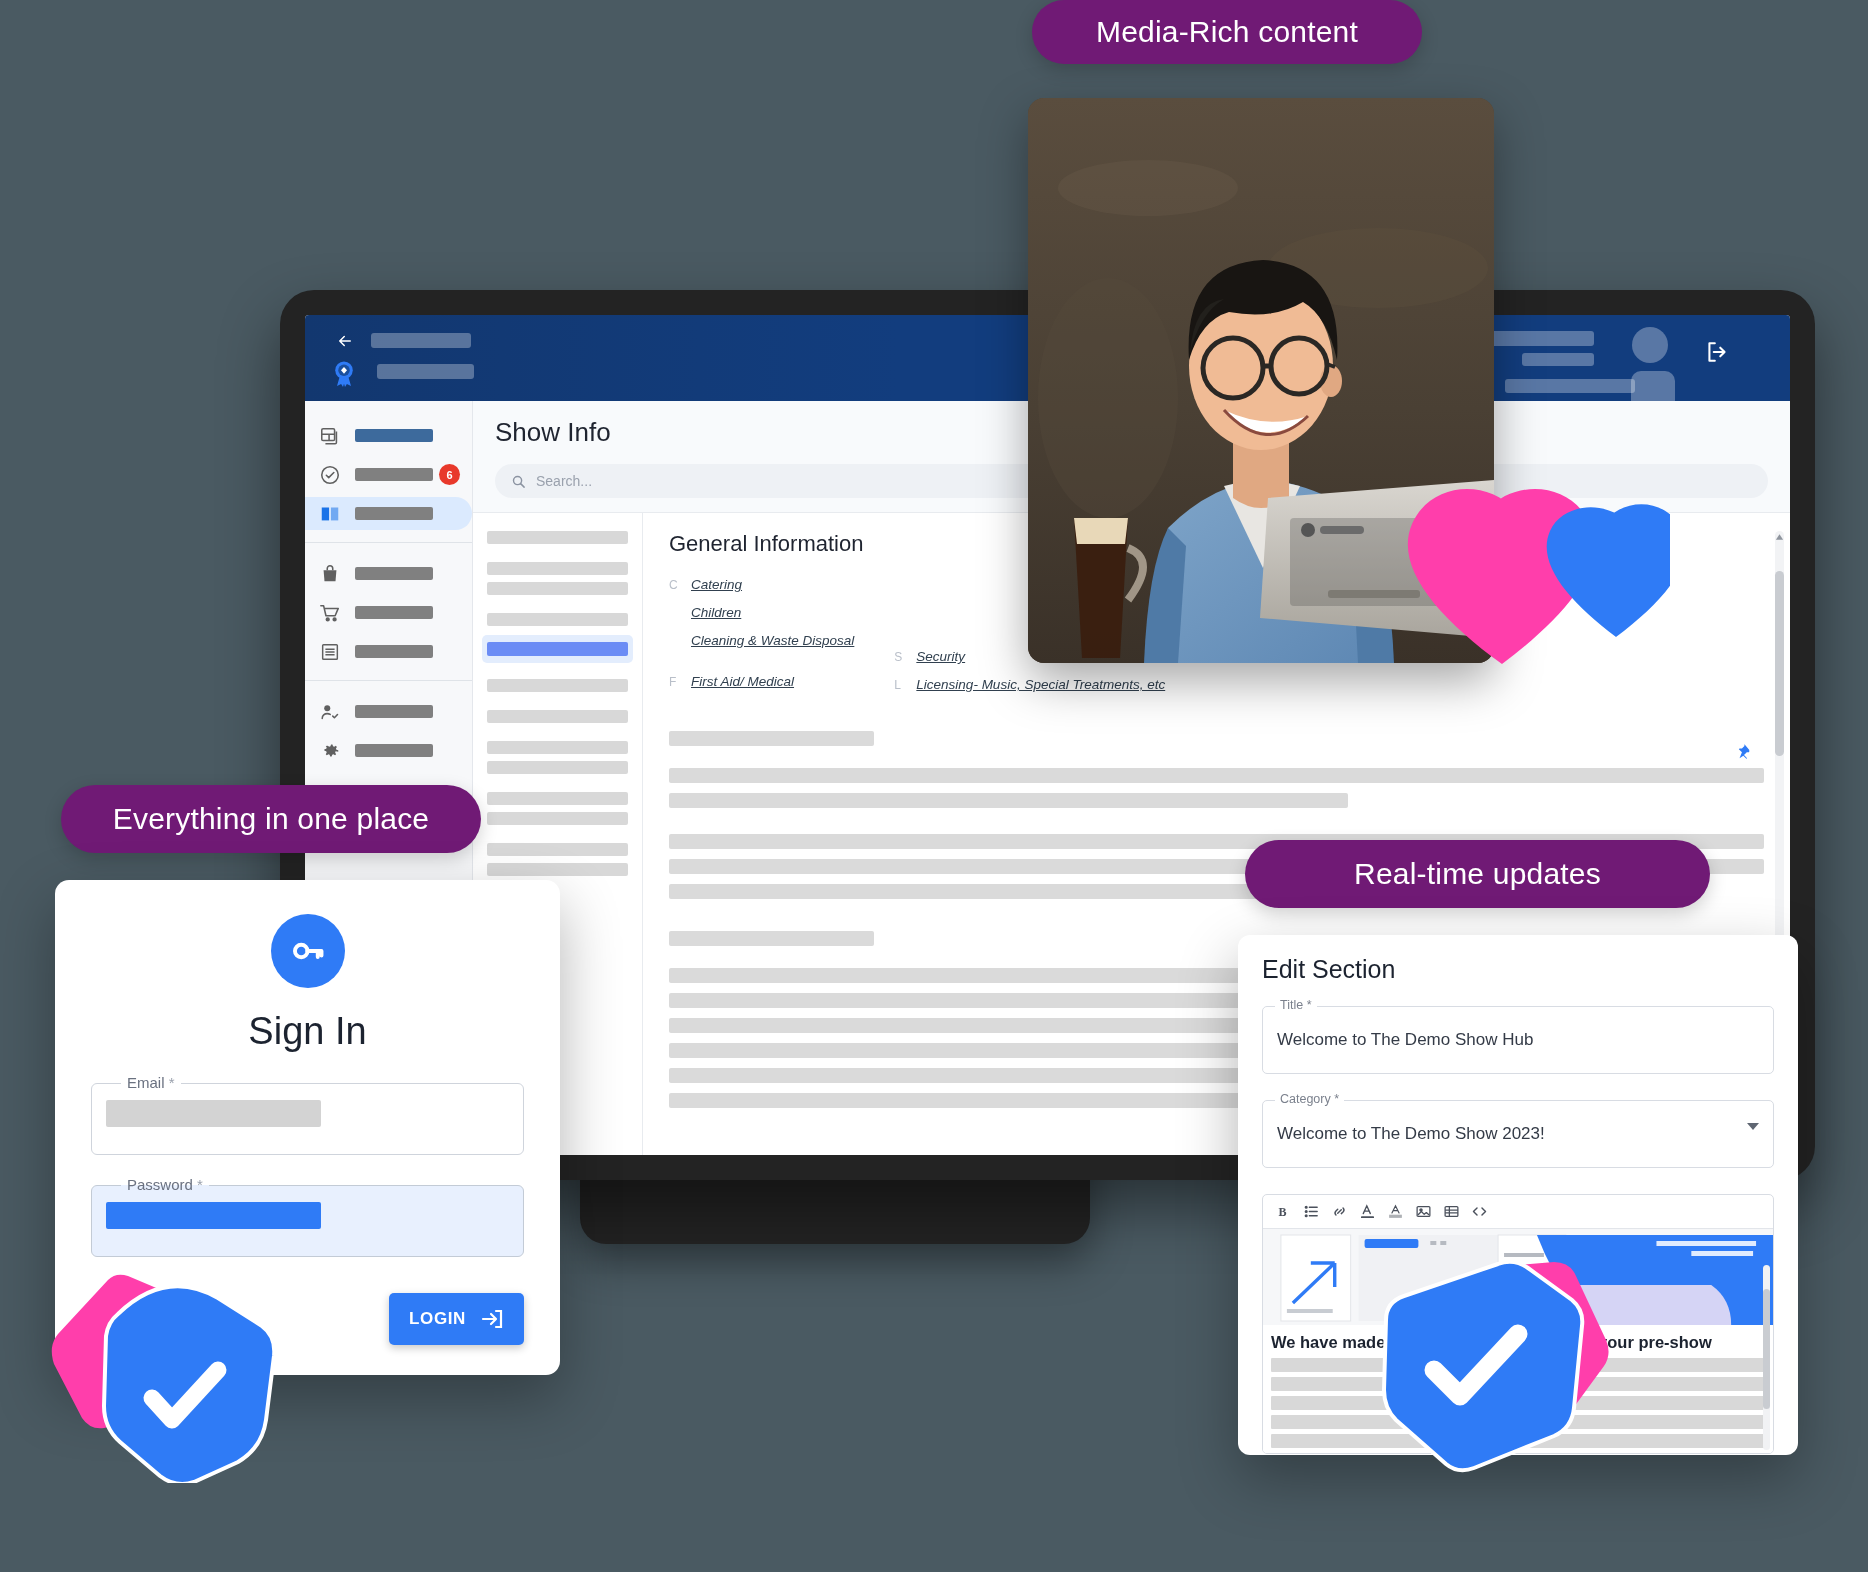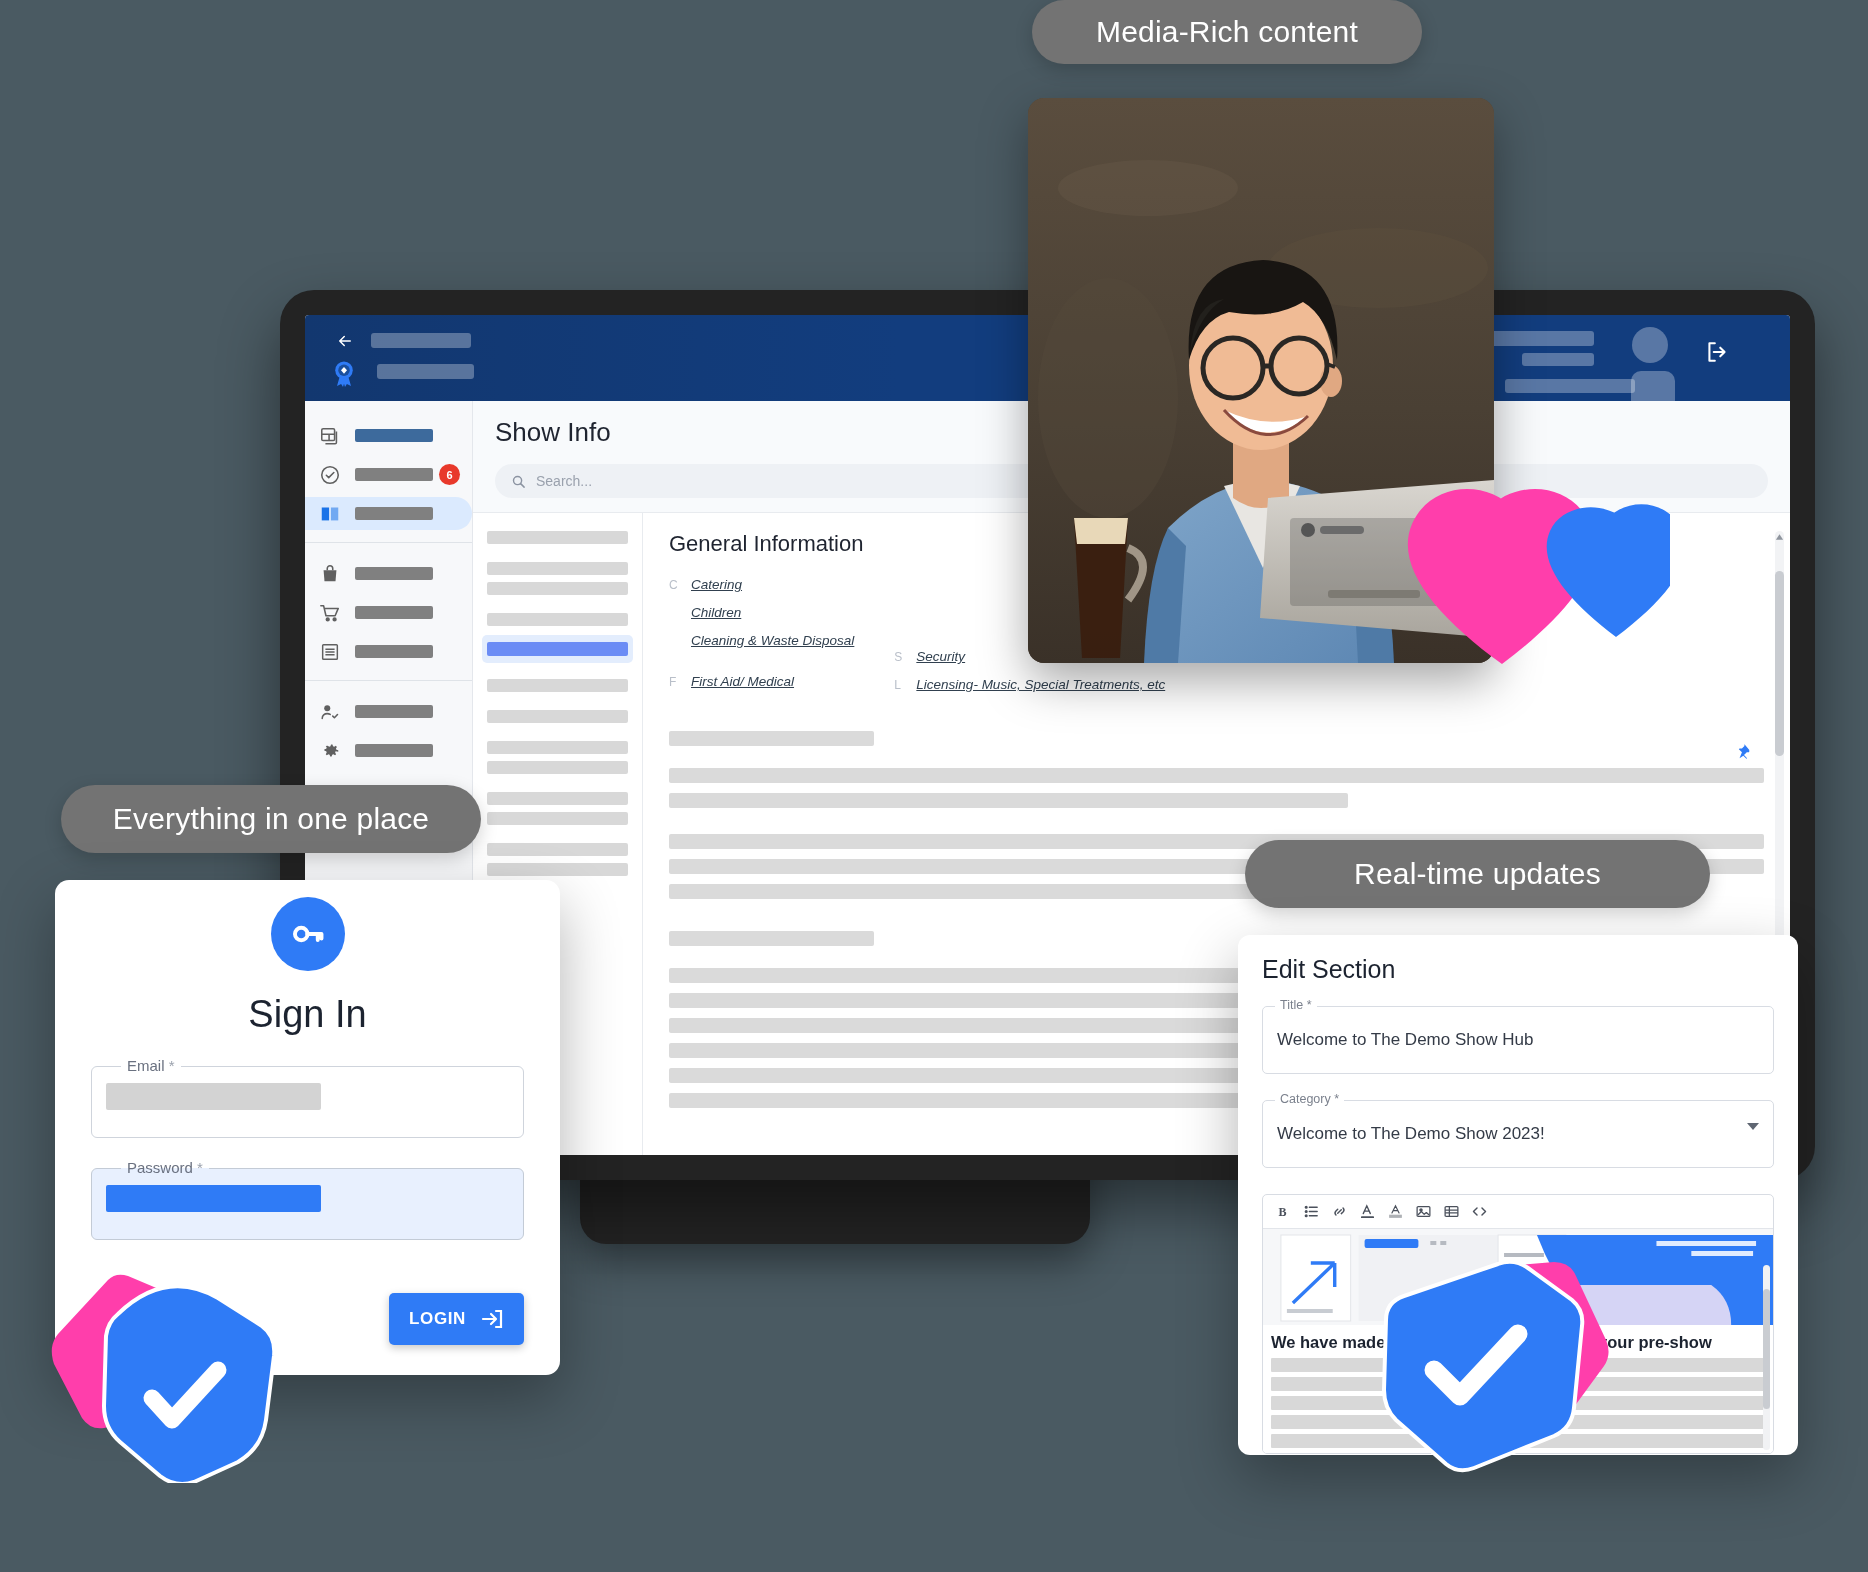--- a/index.html
+++ b/index.html
@@ -7,21 +7,21 @@
     width: 1868px; height: 1572px;
     background: #4a5a62;
     font-family: "Liberation Sans", sans-serif;
     overflow: hidden;
   }
   #stage { position: relative; width: 1868px; height: 1572px; background: #4a5a62; }
 
   
   .pill {
     position: absolute;
-    background: #737373;
+    background: #701a75;
     color: #ffffff;
     border-radius: 999px;
     display: flex; align-items: center; justify-content: center;
     font-size: 30px; font-weight: 400;
     letter-spacing: .2px;
     box-shadow: 0 6px 18px rgba(0,0,0,.18);
     z-index: 60;
     white-space: nowrap;
   }
   #pill-media   { left: 1032px; top: 0px;    width: 390px; height: 64px; }
@@ -138,21 +138,21 @@
   #photo svg { display:block; width:100%; height:100%; }
 
   
   #hearts { position: absolute; left: 1380px; top: 478px; width: 290px; height: 240px; z-index: 55; }
 
   
   #signin {
     position: absolute; left: 55px; top: 880px; width: 505px; height: 495px;
     background: #ffffff; border-radius: 14px; z-index: 70;
     box-shadow: 0 24px 60px rgba(0,0,0,.30);
-    padding: 17px 36px 0 36px;
+    padding: 34px 36px 0 36px;
   }
   .key-circle { width: 74px; height: 74px; border-radius: 50%; background: #2f7bf6;
     margin: 0 auto; display: flex; align-items: center; justify-content: center; }
   .signin-title { text-align: center; font-size: 38px; color: #1c2330; margin-top: 22px; font-weight: 400; }
   .field { position: relative; margin-top: 30px; border: 1px solid #cfd4dc; border-radius: 6px;
     height: 72px; padding: 16px 14px 0 14px; }
   .field.focus { border-color: #c3cbd6; background: #e8f0fe; }
   .field-label { position: absolute; top: -10px; left: 14px; background: #fff; padding: 0 6px;
     font-size: 15px; color: #6a7180; margin-left: 15px; }
   .field.focus .field-label { background: linear-gradient(#fff 50%, #e8f0fe 50%); }

